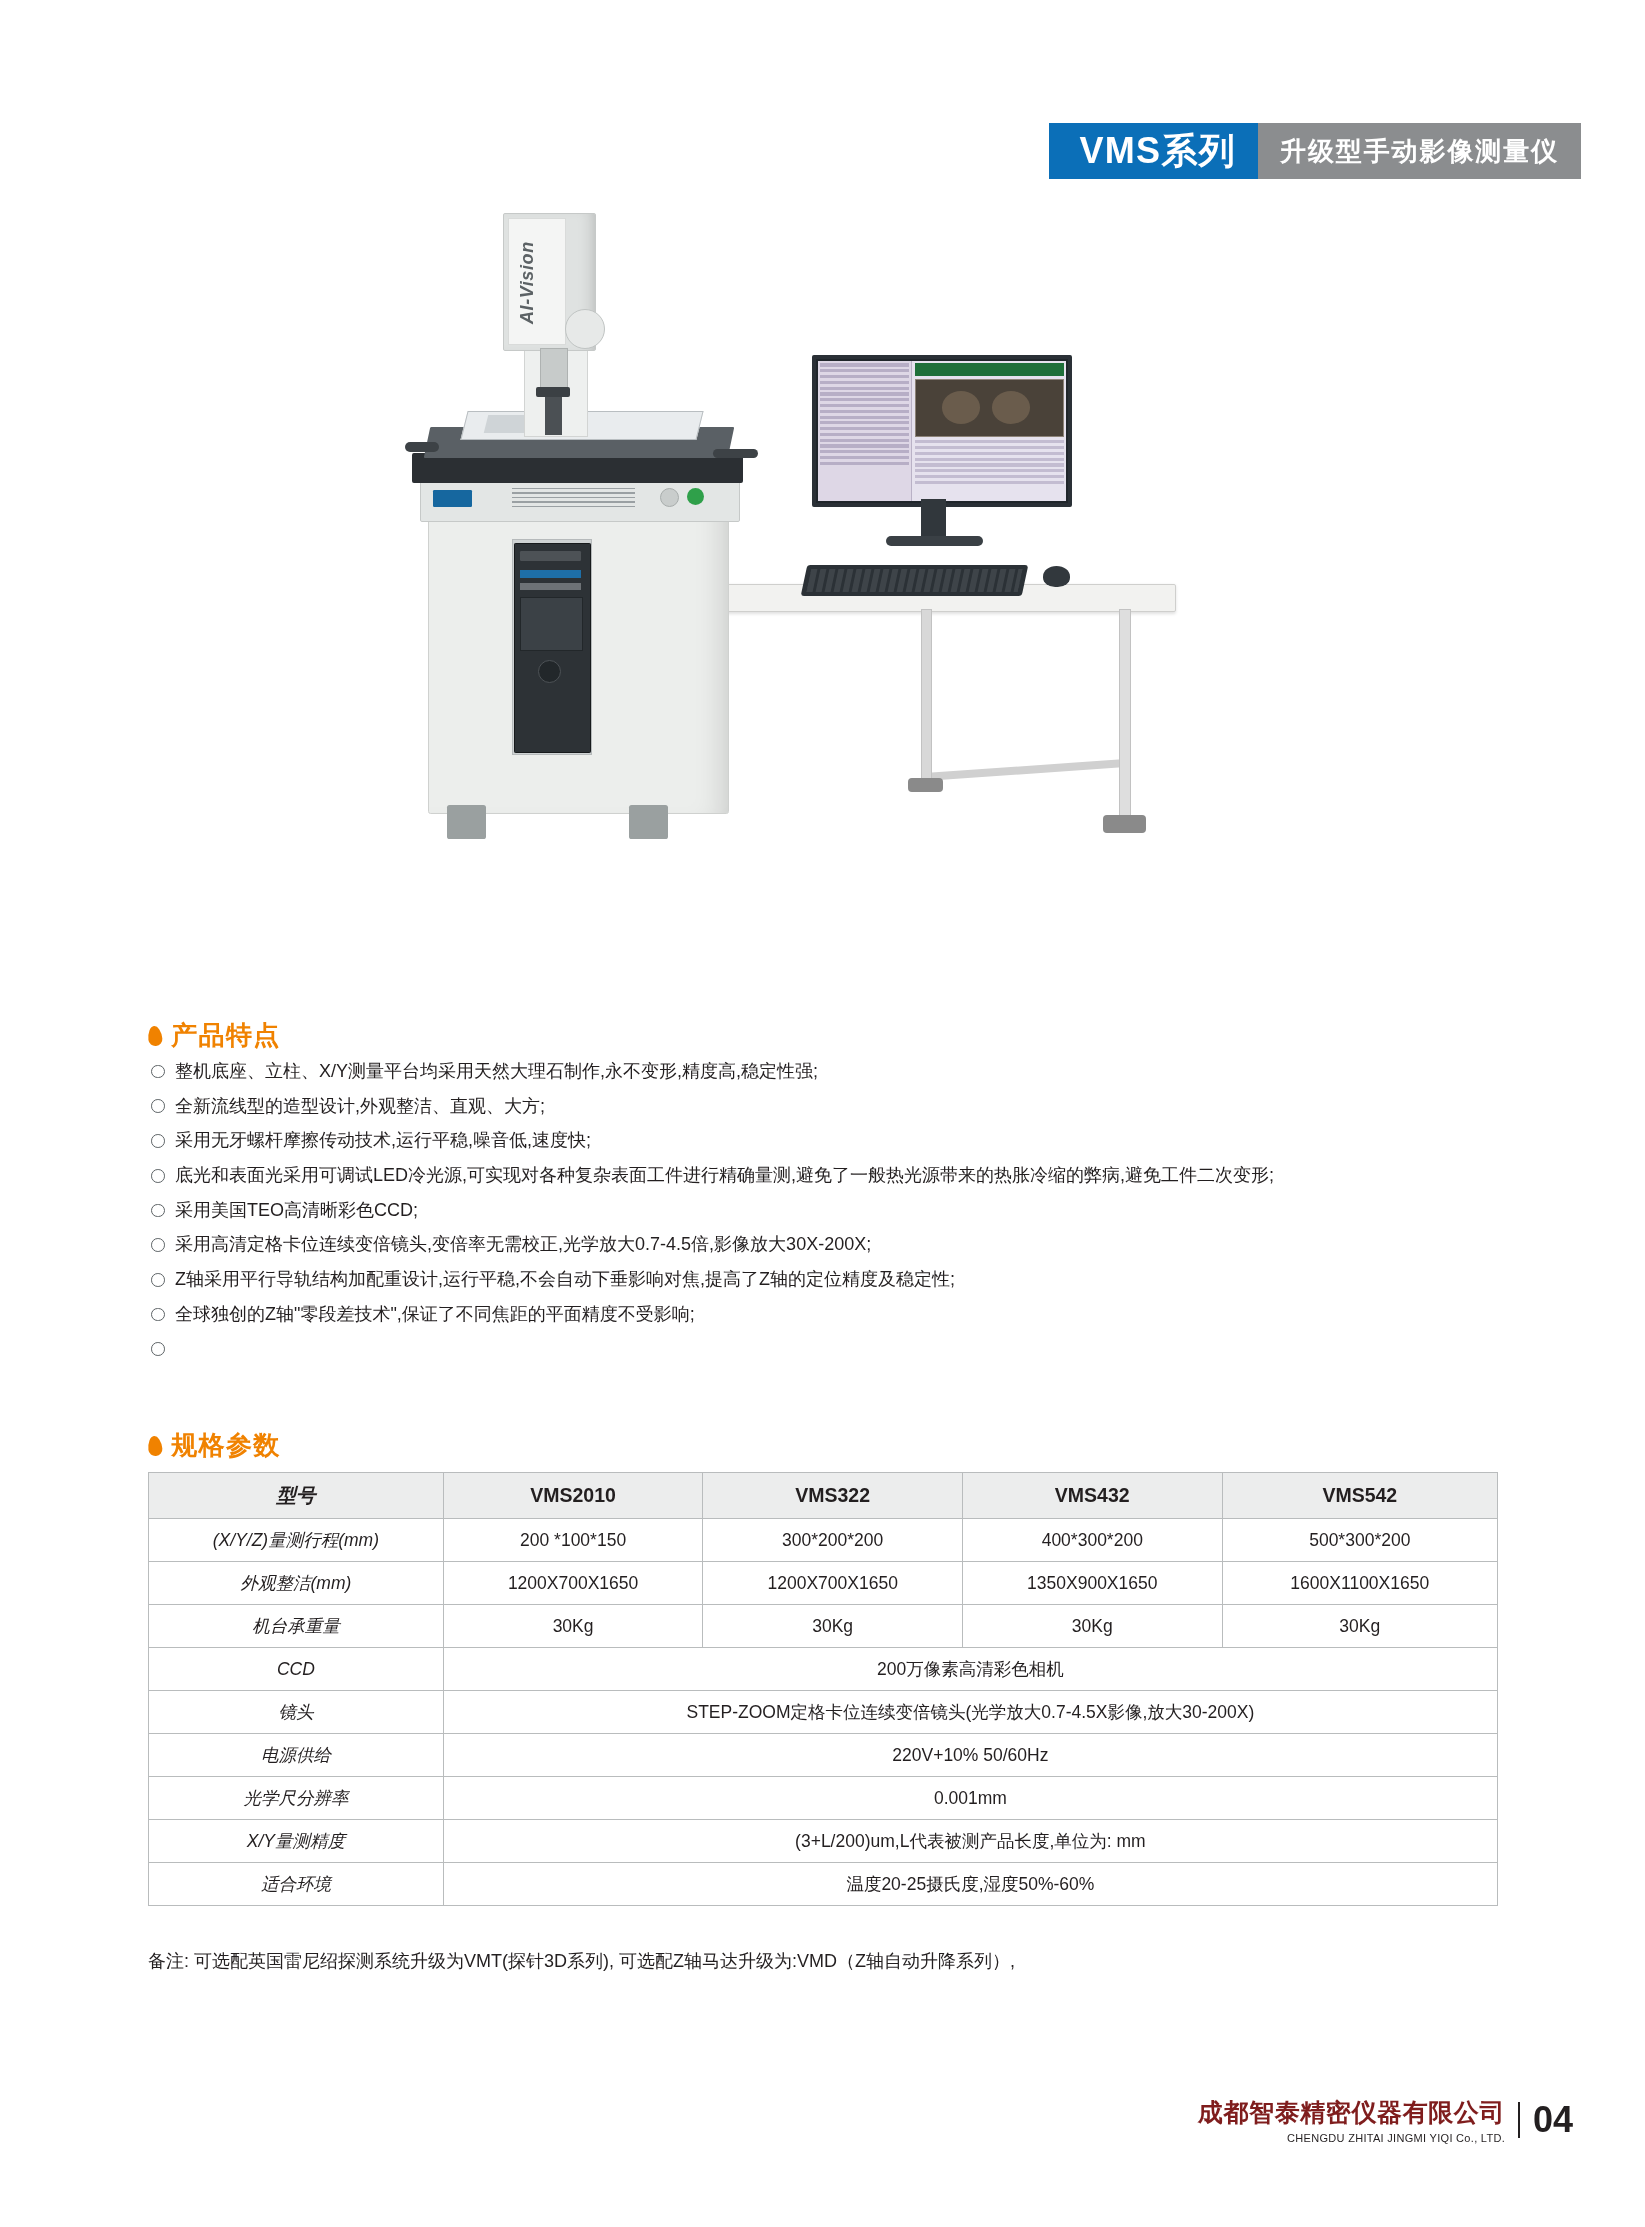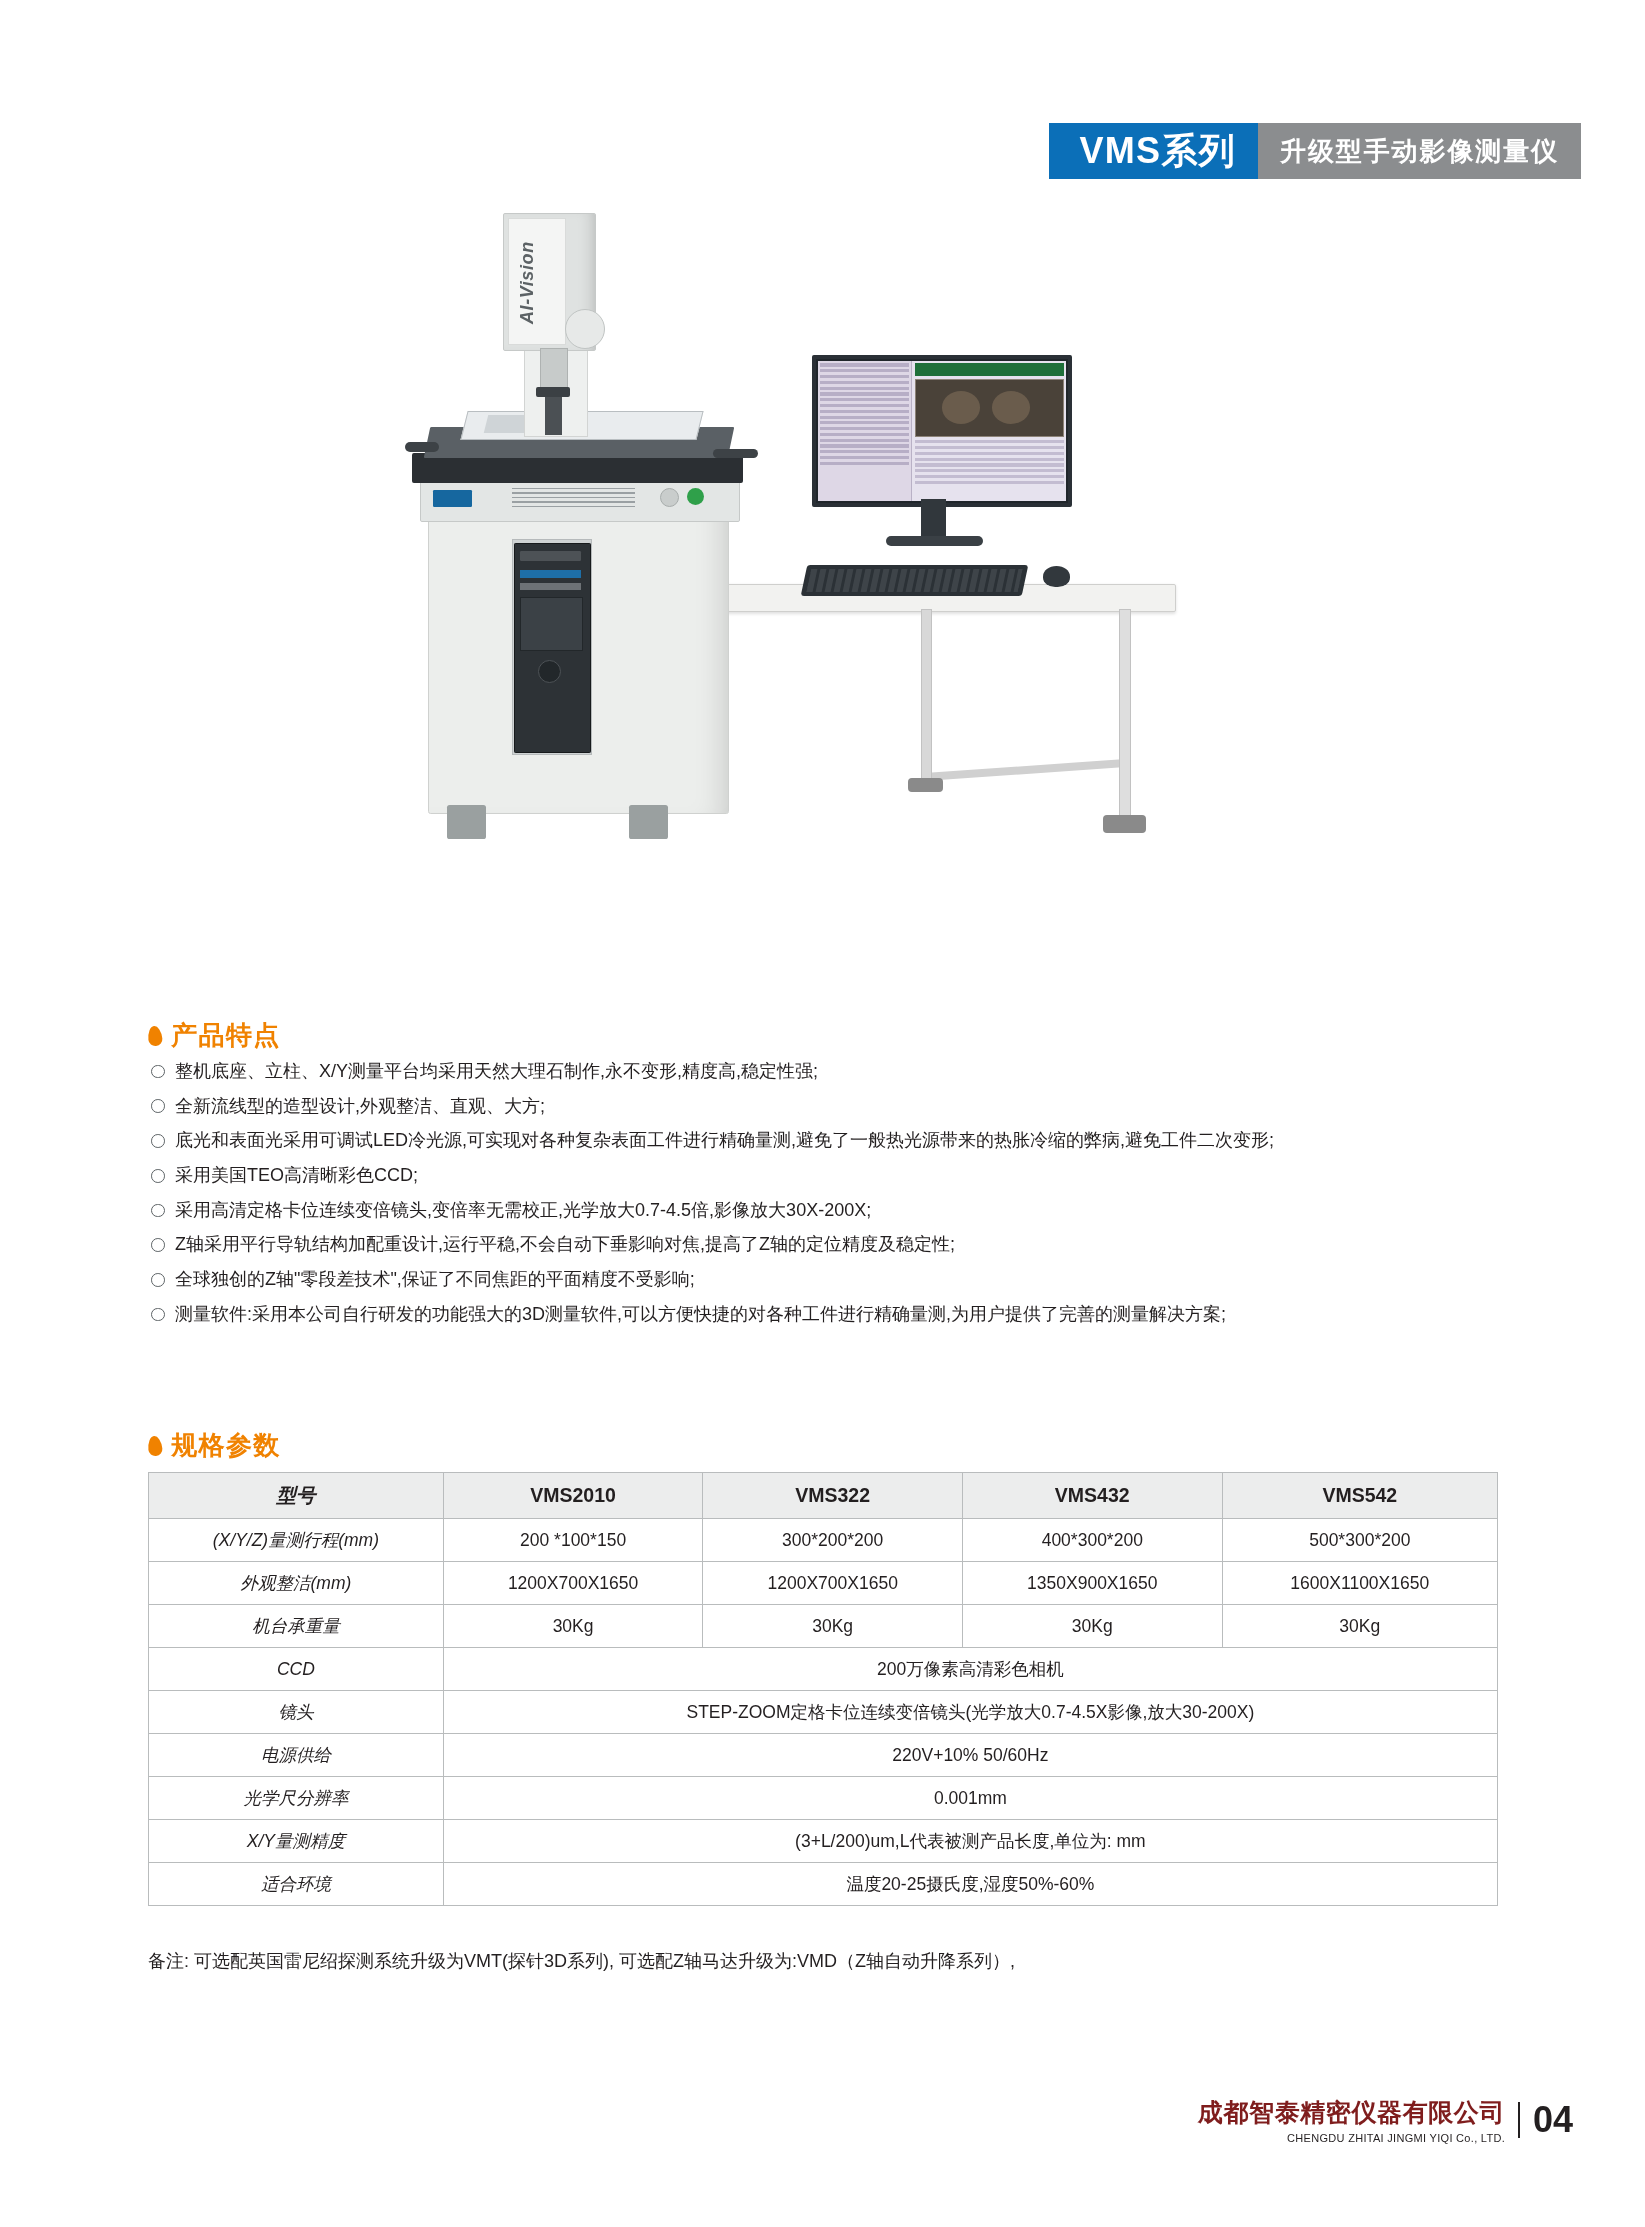--- a/index.html
+++ b/index.html
@@ -766,41 +766,44 @@
   <div class="feature-item">
     <span class="bullet"></span>
     <span class="feature-text">整机底座、立柱、X/Y测量平台均采用天然大理石制作,永不变形,精度高,稳定性强;</span>
   </div>
   <div class="feature-item">
     <span class="bullet"></span>
     <span class="feature-text">全新流线型的造型设计,外观整洁、直观、大方;</span>
   </div>
   <div class="feature-item">
     <span class="bullet"></span>
+    <span class="feature-text">采用无牙螺杆摩擦传动技术,运行平稳,噪音低,速度快;</span>
+  </div>
+  <div class="feature-item">
+    <span class="bullet"></span>
     <span class="feature-text">底光和表面光采用可调试LED冷光源,可实现对各种复杂表面工件进行精确量测,避免了一般热光源带来的热胀冷缩的弊病,避免工件二次变形;</span>
   </div>
   <div class="feature-item">
     <span class="bullet"></span>
     <span class="feature-text">采用美国TEO高清晰彩色CCD;</span>
   </div>
   <div class="feature-item">
     <span class="bullet"></span>
     <span class="feature-text">采用高清定格卡位连续变倍镜头,变倍率无需校正,光学放大0.7-4.5倍,影像放大30X-200X;</span>
   </div>
   <div class="feature-item">
     <span class="bullet"></span>
     <span class="feature-text">Z轴采用平行导轨结构加配重设计,运行平稳,不会自动下垂影响对焦,提高了Z轴的定位精度及稳定性;</span>
   </div>
   <div class="feature-item">
     <span class="bullet"></span>
     <span class="feature-text">全球独创的Z轴"零段差技术",保证了不同焦距的平面精度不受影响;</span>
   </div>
   <div class="feature-item">
     <span class="bullet"></span>
-    <span class="feature-text">测量软件:采用本公司自行研发的功能强大的3D测量软件,可以方便快捷的对各种工件进行精确量测,为用户提供了完善的测量解决方案;</span>
   </div>
 </div>
 
 <div class="section-title" id="specs-title">
   <span class="flame"></span>
   <span class="txt">规格参数</span>
 </div>
 
 <table class="specs-table">
   <tbody>

